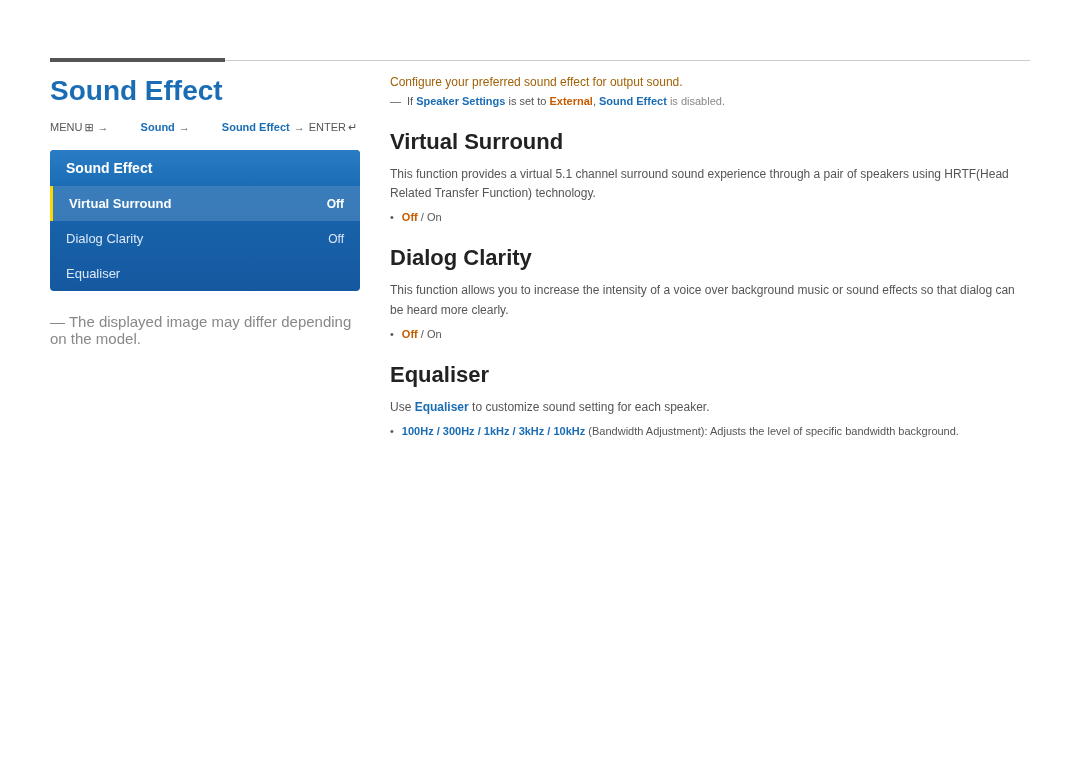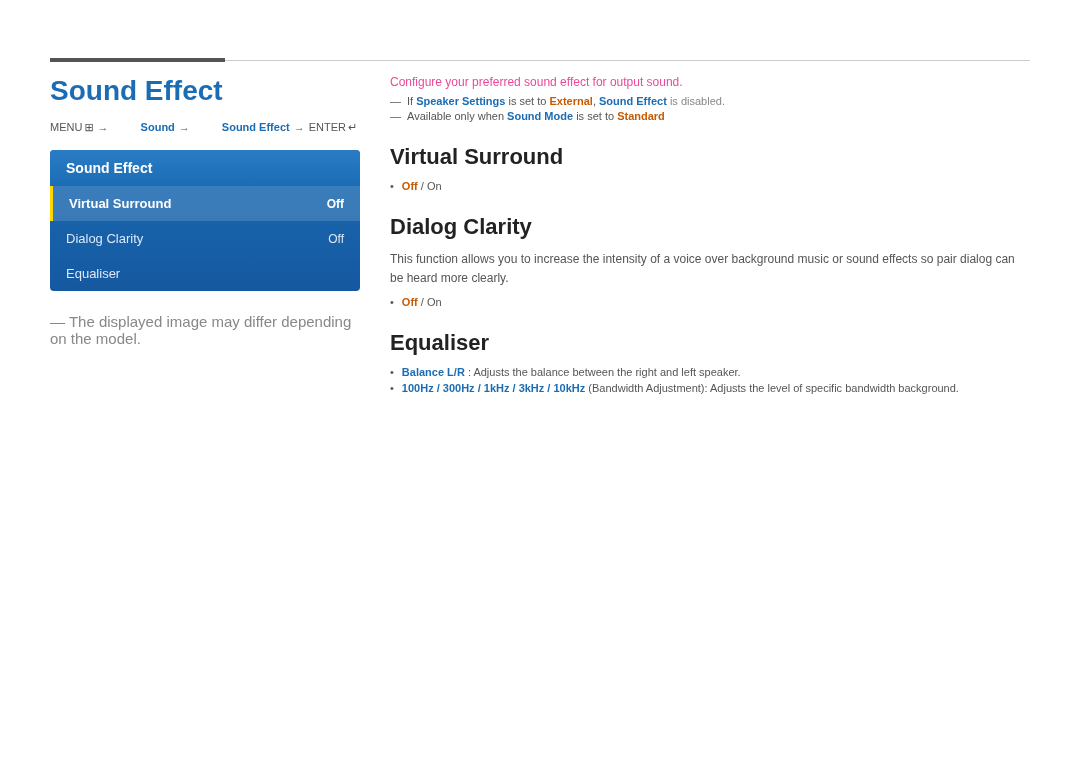--- a/index.html
+++ b/index.html
@@ -108,21 +108,21 @@
 
     .right-panel {
       position: absolute;
       top: 75px;
       left: 390px;
       right: 50px;
     }
 
     .info-text {
       font-size: 12px;
-      color: #ec4899;
+      color: #a16207;
       margin-bottom: 6px;
     }
     .info-note {
       font-size: 11px;
       color: #555;
       margin-bottom: 3px;
       display: flex;
       align-items: flex-start;
       gap: 6px;
     }
@@ -223,54 +223,47 @@
 
 <div class="right-panel">
 
   <p class="info-text">Configure your preferred sound effect for output sound.</p>
 
   <div class="info-note">
     <span>
       If <span class="blue-text">Speaker Settings</span> is set to <span class="orange-text">External</span>, <span class="blue-text">Sound Effect</span> <span class="disabled-text">is disabled.</span>
     </span>
   </div>
-  <div class="info-note">
-    <span>
-      Available only when <span class="blue-text">Sound Mode</span> is set to <span class="orange-text">Standard</span>
-    </span>
-  </div>
 
   <div class="section">
     <div class="section-title">Virtual Surround</div>
+    <p class="section-body">This function provides a virtual 5.1 channel surround sound experience through a pair of speakers using HRTF(Head Related Transfer Function) technology.</p>
     <ul class="bullet-list">
       <li>
         <span><span style="color:#c85a00;font-weight:bold;">Off</span> / On</span>
       </li>
     </ul>
   </div>
 
   <div class="section">
     <div class="section-title">Dialog Clarity</div>
-    <p class="section-body">This function allows you to increase the intensity of a voice over background music or sound effects so pair dialog can be heard more clearly.</p>
+    <p class="section-body">This function allows you to increase the intensity of a voice over background music or sound effects so that dialog can be heard more clearly.</p>
     <ul class="bullet-list">
       <li>
         <span><span style="color:#c85a00;font-weight:bold;">Off</span> / On</span>
       </li>
     </ul>
   </div>
 
   <div class="section">
     <div class="section-title">Equaliser</div>
+    <p class="section-body">
+      Use <span style="color:#1a6db5;font-weight:bold;">Equaliser</span> to customize sound setting for each speaker.
+    </p>
     <ul class="bullet-list">
-      <li>
-        <span>
-          <span style="color:#1a6db5;font-weight:bold;">Balance L/R</span>
-          <span class="normal-text">: Adjusts the balance between the right and left speaker.</span>
-        </span>
-      </li>
       <li>
         <span>
           <span style="color:#1a6db5;font-weight:bold;">100Hz / 300Hz / 1kHz / 3kHz / 10kHz</span>
           <span class="normal-text"> (Bandwidth Adjustment): Adjusts the level of specific bandwidth background.</span>
         </span>
       </li>
     </ul>
   </div>
 
 </div>

